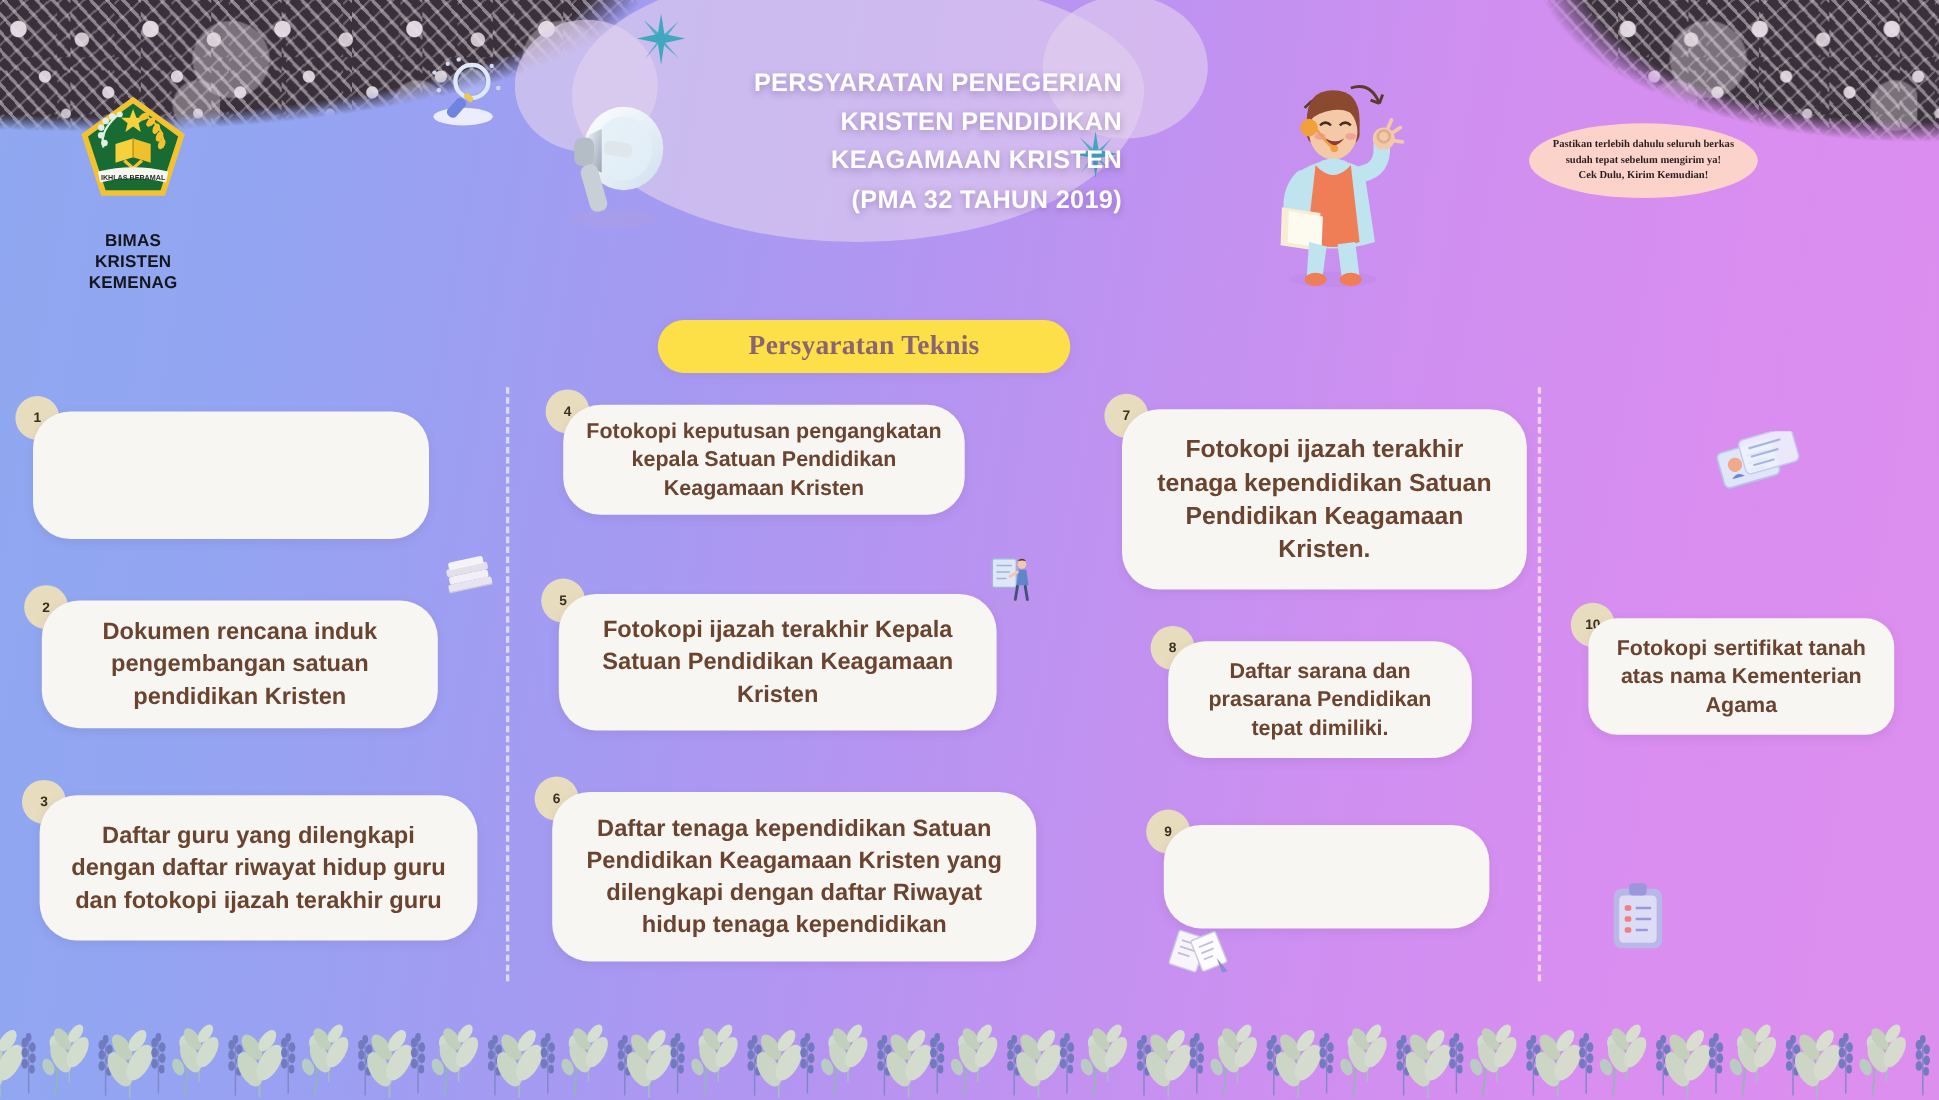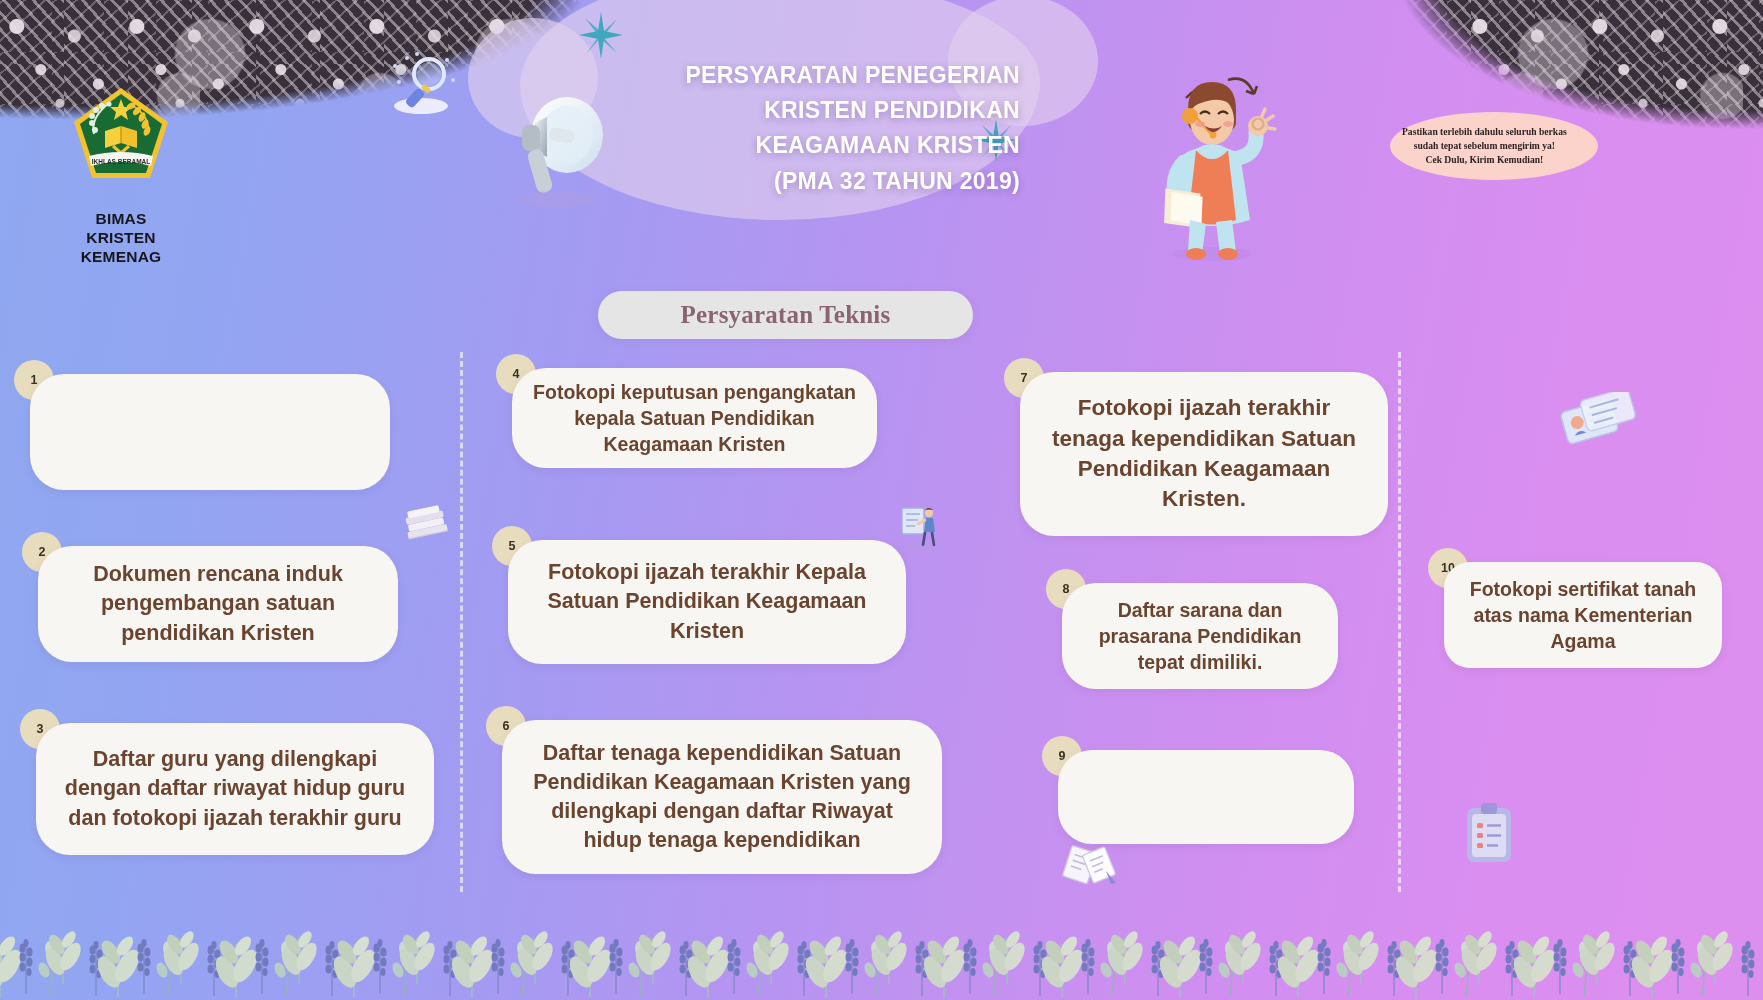--- a/index.html
+++ b/index.html
@@ -61,21 +61,21 @@
     text-align: right; color: #fff; font-weight: 700; font-size: 23px;
     line-height: 1.53; letter-spacing: .3px;
     text-shadow: 0 2px 7px rgba(90,60,130,.38);
     margin-top: 24px;
   }
   .title div { white-space: nowrap; }
 
   
   .section-pill {
     position: absolute; left: 598px; top: 291px; width: 375px; height: 48px;
-    background: #e5e5e5; border-radius: 26px;
+    background: #fde047; border-radius: 26px;
     display: flex; align-items: center; justify-content: center;
     box-shadow: 0 2px 10px rgba(120,70,120,.10);
   }
   .section-pill span {
     font-family: "Liberation Serif", serif; font-weight: 700;
     font-size: 25px; color: #8a6470; letter-spacing: .2px;
   }
 
   
   .card {
@@ -98,21 +98,21 @@
   }
   .card > .txt { position: relative; z-index: 1; }
 
   
   .divider { position: absolute; width: 0; border-left: 3px dashed rgba(255,255,255,.62); }
 
   
   .bubble {
     position: absolute; left: 1390px; top: 112px; width: 208px; height: 68px;
     background: #fbd3cb; border-radius: 50%;
-    display: flex; align-items: center; justify-content: flex-start;
+    display: flex; align-items: center; justify-content: center;
   }
   .bubble p {
     font-family: "Liberation Serif", serif; font-size: 9.6px; color: #2a1e20;
     text-align: center; line-height: 1.45; font-weight: 700; padding: 0 12px;
   }
 
   .deco { position: absolute; }
 </style>
 </head>
 <body>

